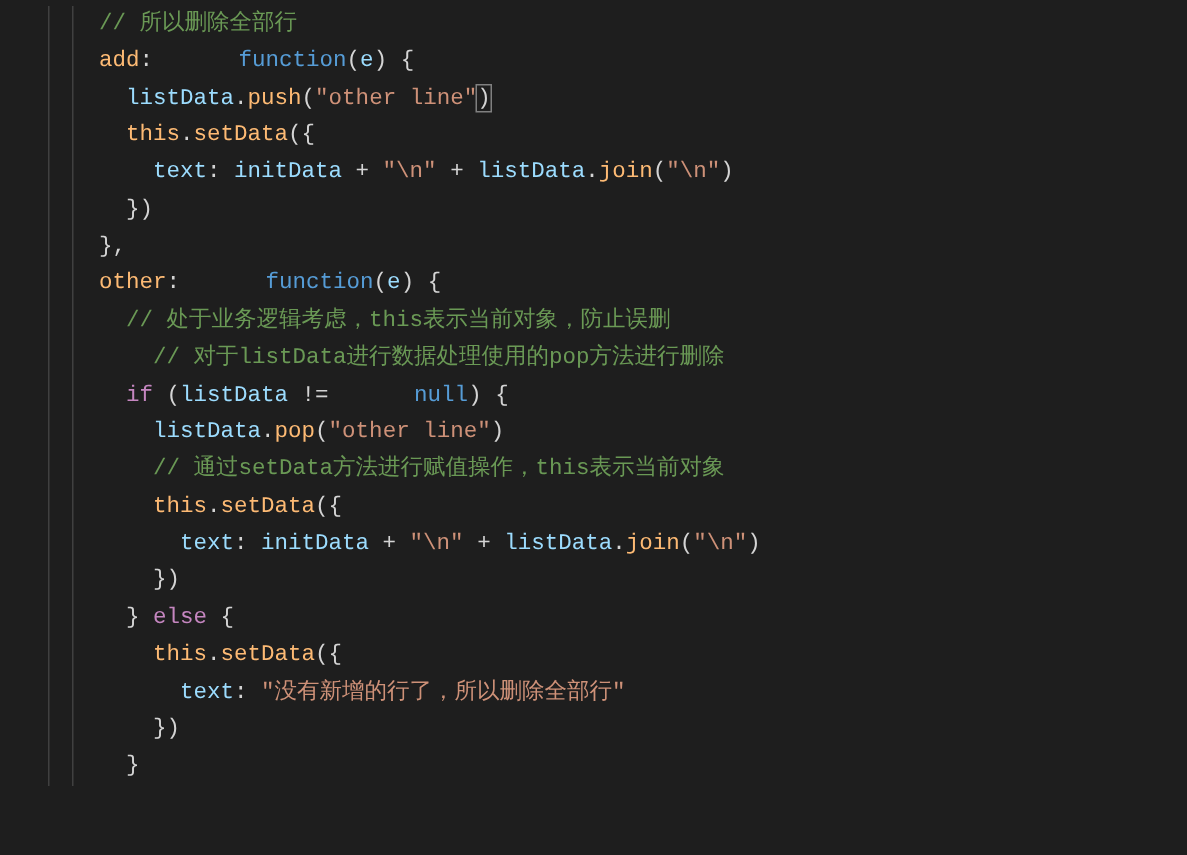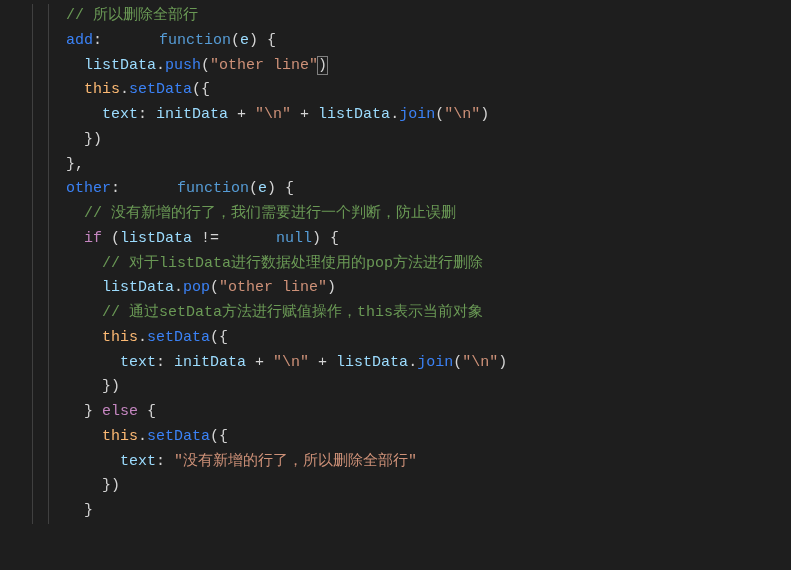--- a/index.html
+++ b/index.html
@@ -28,21 +28,21 @@
       width: 1px;
       top: 0;
       bottom: 0;
       background: #404040;
     }
     .g1 { left: 32px; }
     .g2 { left: 48px; }
     .comment { color: #6a9955; }
     .keyword { color: #569cd6; margin-left: 48px; }
     .keyword-ctrl { color: #c586c0; }
-    .function { color: #3b82f6; }
+    .function { color: #fdba74; }
     .variable { color: #9cdcfe; }
     .string { color: #ce9178; }
     .punct { color: #d4d4d4; }
     .this { color: #fdba74; }
     .cursor-box {
       border: 1px solid #808080;
       padding: 0 0px;
       margin-left: -1px;
     }
   </style>
@@ -64,25 +64,25 @@
   <div class="line">    <span class="this">this</span><span class="punct">.</span><span class="function">setData</span><span class="punct">({</span></div>
 
   <div class="line">      <span class="variable">text</span><span class="punct">: </span><span class="variable">initData</span><span class="punct"> + </span><span class="string">"\n"</span><span class="punct"> + </span><span class="variable">listData</span><span class="punct">.</span><span class="function">join</span><span class="punct">(</span><span class="string">"\n"</span><span class="punct">)</span></div>
 
   <div class="line">    <span class="punct">})</span></div>
 
   <div class="line">  <span class="punct">},</span></div>
 
   <div class="line">  <span class="function">other</span><span class="punct">: </span><span class="keyword">function</span><span class="punct">(</span><span class="variable">e</span><span class="punct">) {</span></div>
 
-  <div class="line">    <span class="comment">// 没有新增的行了，我们需要进行一个判断，防止误删</span></div>
+  <div class="line">    <span class="comment">// 处于业务逻辑考虑，this表示当前对象，防止误删</span></div>
+
+  <div class="line">      <span class="comment">// 对于listData进行数据处理使用的pop方法进行删除</span></div>
 
   <div class="line">    <span class="keyword-ctrl">if</span><span class="punct"> (</span><span class="variable">listData</span><span class="punct"> != </span><span class="keyword">null</span><span class="punct">) {</span></div>
-
-  <div class="line">      <span class="comment">// 对于listData进行数据处理使用的pop方法进行删除</span></div>
 
   <div class="line">      <span class="variable">listData</span><span class="punct">.</span><span class="function">pop</span><span class="punct">(</span><span class="string">"other line"</span><span class="punct">)</span></div>
 
   <div class="line">      <span class="comment">// 通过setData方法进行赋值操作，this表示当前对象</span></div>
 
   <div class="line">      <span class="this">this</span><span class="punct">.</span><span class="function">setData</span><span class="punct">({</span></div>
 
   <div class="line">        <span class="variable">text</span><span class="punct">: </span><span class="variable">initData</span><span class="punct"> + </span><span class="string">"\n"</span><span class="punct"> + </span><span class="variable">listData</span><span class="punct">.</span><span class="function">join</span><span class="punct">(</span><span class="string">"\n"</span><span class="punct">)</span></div>
 
   <div class="line">      <span class="punct">})</span></div>

